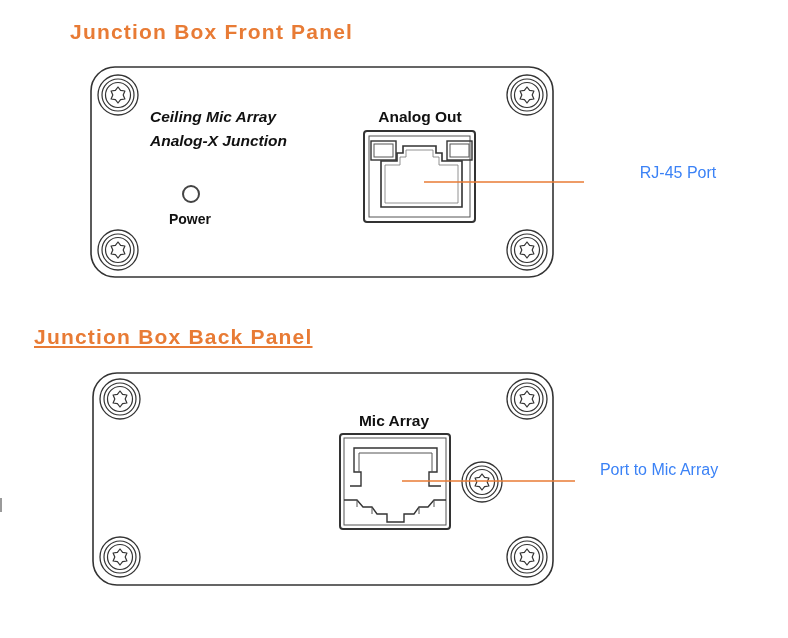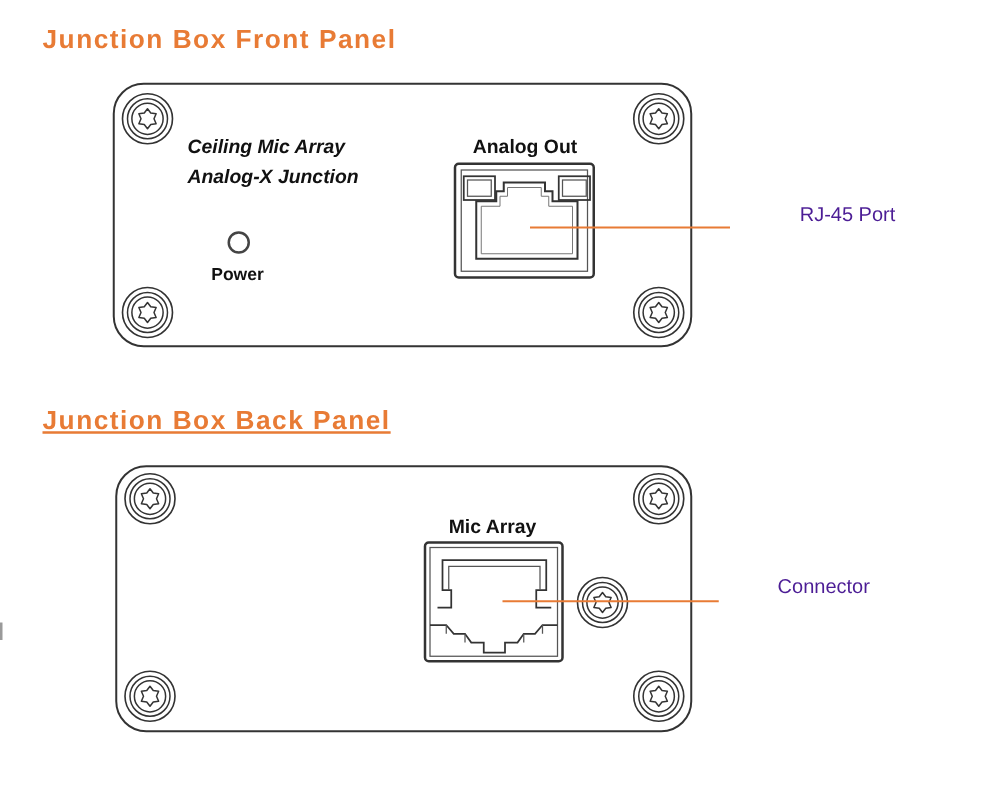--- a/index.html
+++ b/index.html
@@ -1,24 +1,24 @@
 <!DOCTYPE html>
 <html><head>
 <meta charset="utf-8">
 <style>
   html, body { margin:0; padding:0; background:#ffffff; }
   body { width:788px; height:638px; position:relative; overflow:hidden;
          font-family:"Liberation Sans", sans-serif; }
   .section-title { position:absolute; left:34px; font-weight:bold; font-size:21px;
                    letter-spacing:1.2px; color:#E87B35; margin:0; white-space:nowrap; }
-  #title-front { top:20px; }
+  #title-front { top:20px;margin-left:36px; }
   #title-back { top:325px;text-decoration:underline; }
   svg.diagram { position:absolute; left:0; top:0; }
   .label-black { font-family:"Liberation Sans", sans-serif; font-weight:bold; fill:#111; }
-  .callout { position:absolute; text-align:center; color:#4c1d95; font-size:16px;
+  .callout { position:absolute; text-align:center; color:#3b82f6; font-size:16px;
              line-height:19px; font-family:"Liberation Sans", sans-serif; white-space:nowrap; }
   #callout-front { left:596px; top:163px; width:164px; }
   #callout-back { left:576px; top:460px; width:166px; }
   .edge-mark { position:absolute; left:0; top:498px; width:2px; height:14px; background:#9a9a9a; }
 </style>
 </head>
 <body>
 
 <h2 class="section-title" id="title-front">Junction Box Front Panel</h2>
 <h2 class="section-title" id="title-back">Junction Box Back Panel</h2>
@@ -83,14 +83,14 @@
     </g>
     <line x1="402" y1="481" x2="575" y2="481" stroke="#E87B35" stroke-width="1.6"></line>
   </g>
 </svg>
 
 <div class="callout" id="callout-front">
   <div>RJ-45 Port</div>
 </div>
 
 <div class="callout" id="callout-back">
-  <div>Connector</div>
+  <div>Port to Mic Array</div>
 </div>
 
 </body></html>

